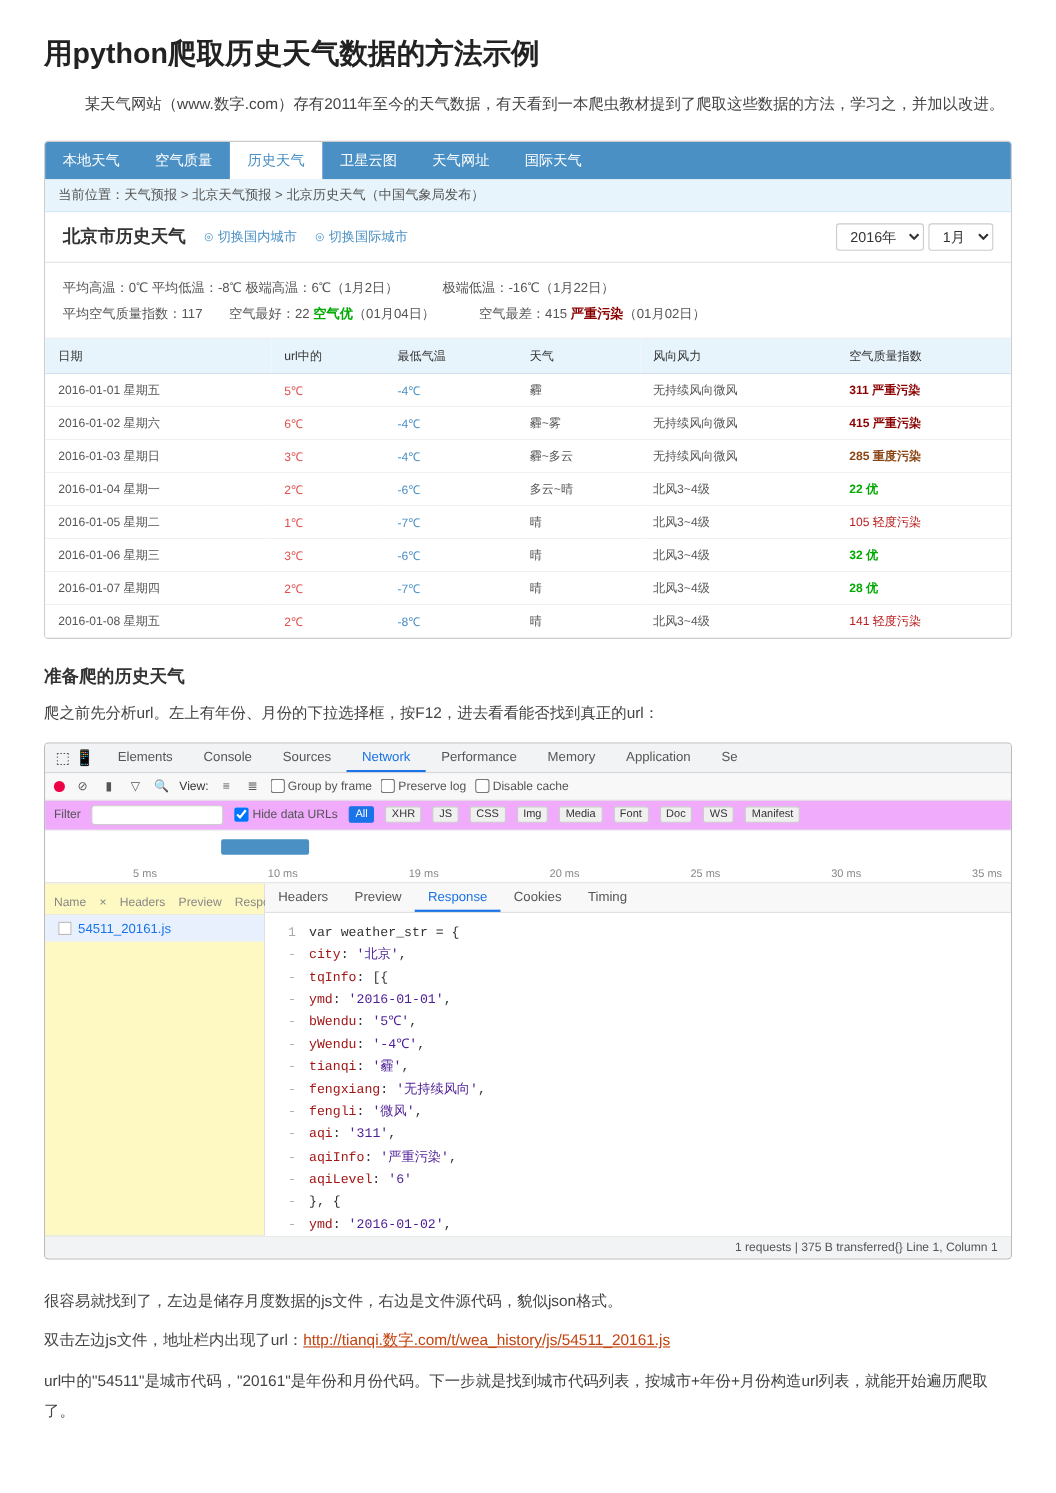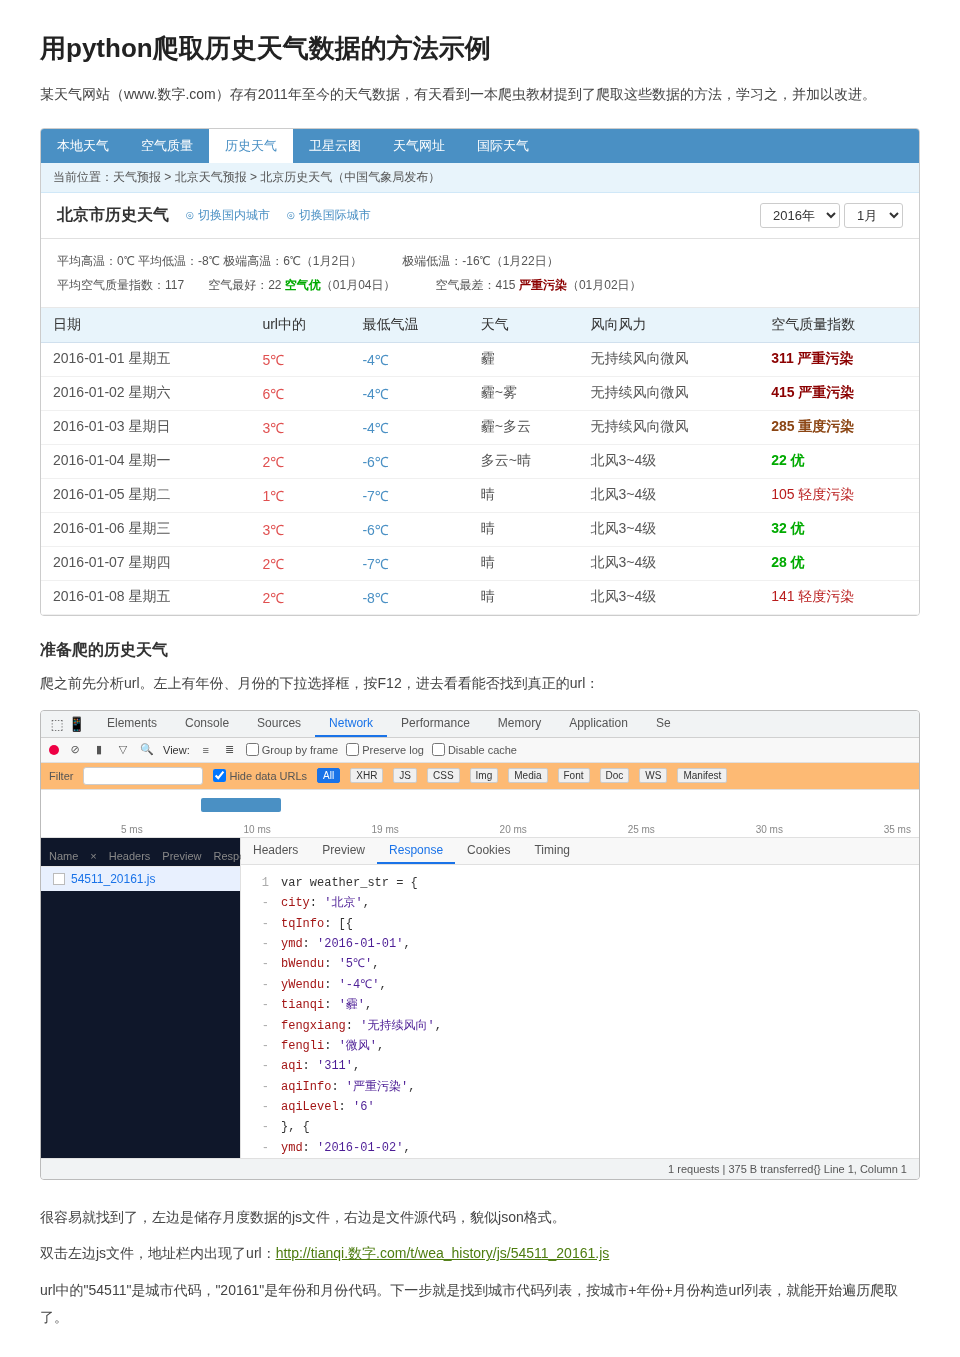--- a/index.html
+++ b/index.html
@@ -16,20 +16,21 @@
       font-weight: bold;
       color: #222;
       margin-bottom: 16px;
       line-height: 1.4;
     }
     .intro {
       font-size: 14px;
       color: #444;
       line-height: 1.8;
       margin-bottom: 20px;
+      margin-left: 37px;
     }
     
     .weather-screenshot {
       border: 1px solid #ccc;
       border-radius: 4px;
       margin-bottom: 24px;
       overflow: hidden;
       background: #f5f5f5;
     }
     
@@ -101,21 +102,21 @@
       font-size: 12px;
       color: #555;
       line-height: 2;
       border-bottom: 1px solid #e8e8e8;
     }
     .weather-stats .row { display: flex; gap: 40px; flex-wrap: wrap; }
     .weather-table {
       width: 100%;
       border-collapse: collapse;
       background: #fff;
-      font-size: 14px;
+      font-size: 11px;
     }
     .weather-table th {
       background: #e8f4fb;
       padding: 8px 12px;
       text-align: left;
       font-weight: normal;
       color: #333;
       border-bottom: 1px solid #d0e0ee;
     }
     .weather-table td {
@@ -158,21 +159,21 @@
       font-size: 12px;
       color: #555;
       cursor: pointer;
       border-bottom: 2px solid transparent;
     }
     .devtools-tab.active {
       color: #1a73e8;
       border-bottom: 2px solid #1a73e8;
     }
     .devtools-filter-row {
-      background: #fdba74;
+      background: #f0abfc;
       border-bottom: 1px solid #e0e0e0;
       padding: 4px 8px;
       display: flex;
       align-items: center;
       gap: 10px;
       font-size: 11px;
       color: #555;
     }
     .devtools-filter-input {
       border: 1px solid #ccc;
@@ -198,21 +199,21 @@
       font-size: 10px;
       color: #888;
     }
     .devtools-content {
       display: flex;
       height: 320px;
     }
     .devtools-file-list {
       width: 200px;
       border-right: 1px solid #e0e0e0;
-      background: #0f172a;
+      background: #fef9c3;
       padding: 8px 0;
       font-size: 12px;
     }
     .devtools-file-item {
       padding: 5px 12px;
       cursor: pointer;
       color: #555;
       display: flex;
       align-items: center;
       gap: 6px;
@@ -281,21 +282,21 @@
       justify-content: flex-end;
     }
     .bottom-text {
       font-size: 14px;
       color: #444;
       line-height: 1.9;
       margin-bottom: 10px;
     }
     .url-text {
       font-size: 14px;
-      color: #4d7c0f;
+      color: #c2410c;
       text-decoration: underline;
       margin-bottom: 10px;
     }
     .toolbar-icons {
       display: flex;
       align-items: center;
       gap: 4px;
       font-size: 12px;
     }
     .t-icon {

